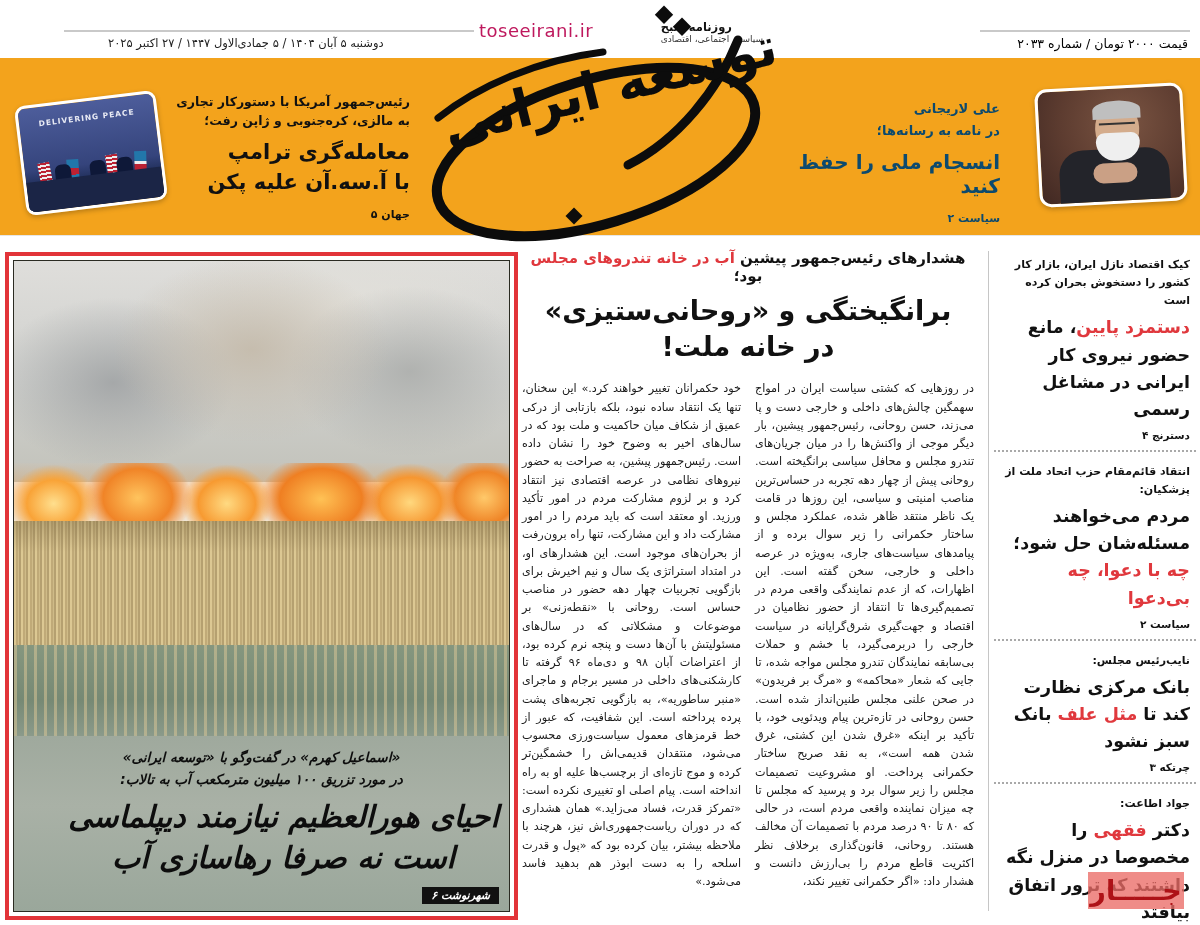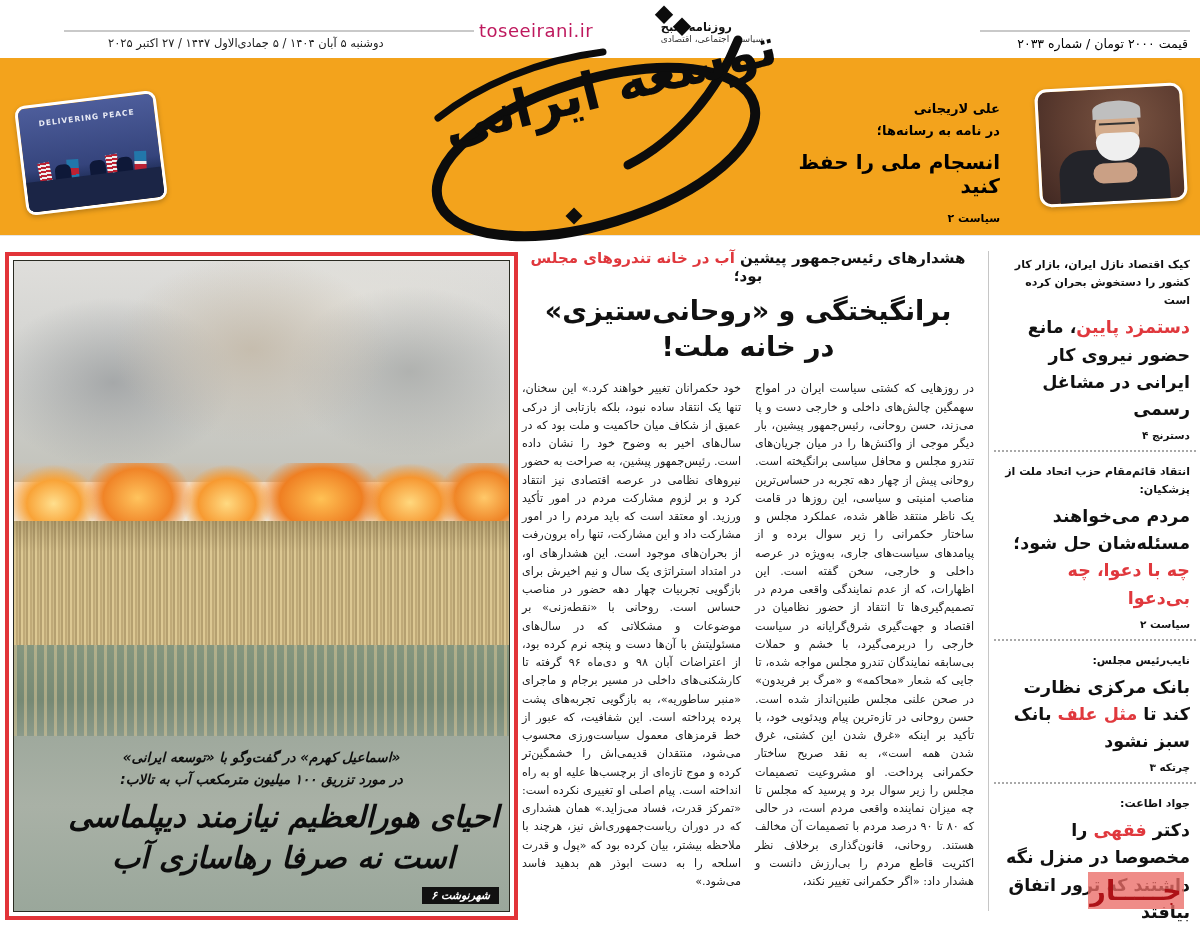--- a/index.html
+++ b/index.html
@@ -31,21 +31,21 @@
   .dp-f2 { left:42px;  background:linear-gradient(180deg,#27a 40%,#b23 40%,#b23 70%,#27a 70%); transform:rotate(3deg); }
   .dp-f3 { right:42px; background:repeating-linear-gradient(180deg,#b23,#b23 2px,#eee 2px,#eee 4px); transform:rotate(-3deg); }
   .dp-f4 { right:14px; background:linear-gradient(180deg,#27a 45%,#eee 45%,#eee 60%,#b23 60%); transform:rotate(5deg); }
   .dp-fig { position:absolute; bottom:24px; width:16px; height:20px; border-radius:6px 6px 0 0; background:#0e1838; }
 
   .b-left-text { position:absolute; top:34px; left:168px; width:242px; text-align:right; color:#111; }
   .b-left-text .kick { font-size:12.5px; font-weight:bold; line-height:1.55; }
   .b-left-text .head { font-size:21px; font-weight:900; line-height:1.45; margin-top:6px; letter-spacing:-.3px; }
   .b-left-text .sec  { font-size:11px; font-weight:bold; margin-top:10px; }
 
-  .b-right-text { position:absolute; top:40px; right:200px; width:220px; text-align:right; color:#000000; }
+  .b-right-text { position:absolute; top:40px; right:200px; width:220px; text-align:right; color:#0c4a6e; }
   .b-right-text .kick { font-size:13px; font-weight:bold; line-height:1.7; }
   .b-right-text .head { font-size:20px; font-weight:900; margin-top:8px; letter-spacing:-.3px; }
   .b-right-text .sec  { font-size:11px; font-weight:bold; margin-top:14px; }
 
   .b-right-photo { position:absolute; top:28px; right:15px; width:148px; height:118px; transform:rotate(-3deg);
     border:3px solid #fff; border-radius:12px; overflow:hidden; background:radial-gradient(circle at 60% 30%,#7a5442 0%,#5d3c30 55%,#402822 100%); box-shadow:0 2px 5px rgba(0,0,0,.25); }
   .lar-suit { position:absolute; bottom:-6px; left:18px; width:110px; height:58px; border-radius:24px 24px 0 0; background:#23242a; }
   .lar-hands { position:absolute; bottom:18px; left:52px; width:44px; height:20px; border-radius:10px; background:#caa085; }
   .lar-head { position:absolute; top:16px; left:56px; width:44px; height:50px; border-radius:46% 46% 50% 50%; background:#d4ac8c; }
   .lar-hair { position:absolute; top:12px; left:54px; width:48px; height:18px; border-radius:50% 50% 0 0; background:#bfbfbf; }
@@ -138,20 +138,31 @@
       <div class="dp-flag dp-f1"></div>
       <div class="dp-flag dp-f2"></div>
       <div class="dp-flag dp-f3"></div>
       <div class="dp-flag dp-f4"></div>
       <div class="dp-fig" style="left:30px"></div>
       <div class="dp-fig" style="left:65px"></div>
       <div class="dp-fig" style="right:28px"></div>
       <div class="dp-table"></div>
     </div>
 
+    <div class="b-left-text">
+      <div class="kick">
+        <span>رئیس‌جمهور آمریکا با دستورکار تجاری</span><br>
+        <span>به مالزی، کره‌جنوبی و ژاپن رفت؛</span>
+      </div>
+      <div class="head">
+        <span>معامله‌گری ترامپ</span><br>
+        <span>با آ.سه.آن علیه پکن</span>
+      </div>
+      <div class="sec">جهان ۵</div>
+    </div>
 
     <div class="b-right-text">
       <div class="kick">
         <span>علی لاریجانی</span><br>
         <span>در نامه به رسانه‌ها؛</span>
       </div>
       <div class="head">انسجام ملی را حفظ کنید</div>
       <div class="sec">سیاست ۲</div>
     </div>
 

